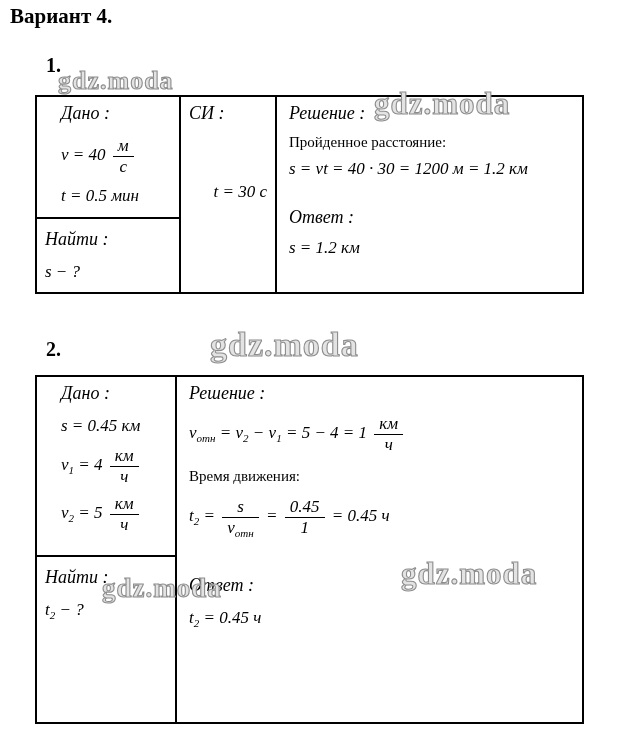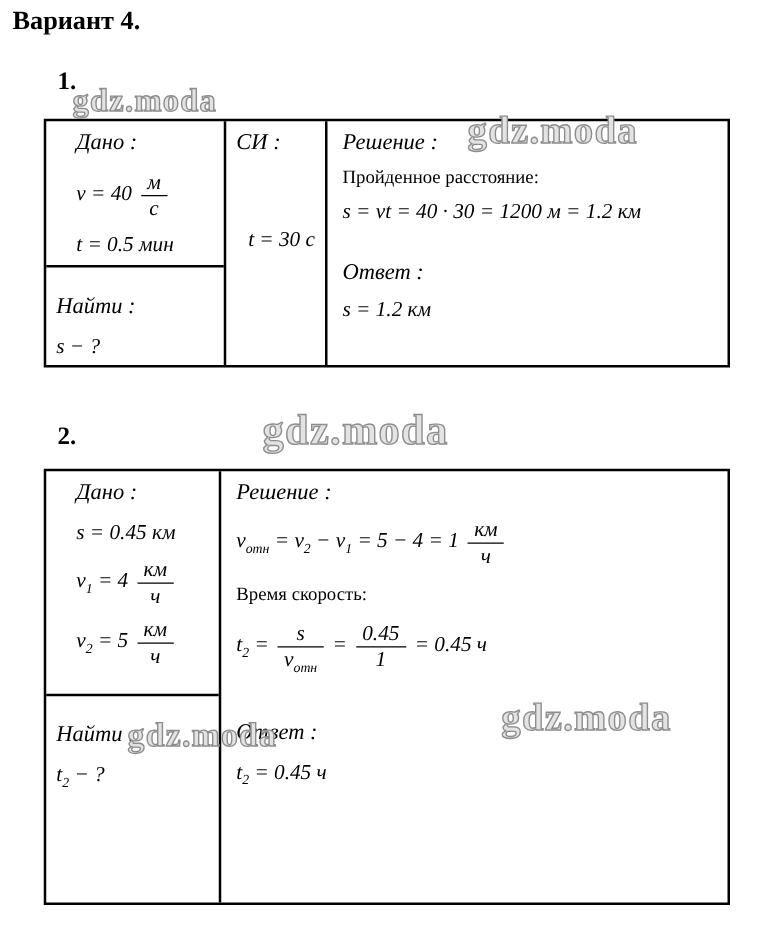--- a/index.html
+++ b/index.html
@@ -27,29 +27,29 @@
   .wm4 { left:102px; top:573px; font-size:27px; }
   .wm5 { left:401px; top:556px; font-size:31px; }
 
   .tbl { position:absolute; display:flex; border:2px solid #000; background:transparent; }
   .t1 { left:35px; top:95px;  width:549px; height:199px; }
   .t2 { left:35px; top:375px; width:549px; height:349px; }
 
   .col { height:100%; }
   .br { border-right:2px solid #000; }
   .t1 .c1 { width:144px; display:flex; flex-direction:column; }
-  .t1 .c2 { width:81px; padding:6px 8px; }
+  .t1 .c2 { width:96px; padding:6px 8px; }
   .t1 .c3 { flex:1; padding:6px 12px; }
   .t2 .c1 { width:140px; display:flex; flex-direction:column; }
   .t2 .c2 { flex:1; padding:6px 12px; }
 
   .sec-top { border-bottom:2px solid #000; padding:6px 24px; }
   .t1 .sec-top { height:125px; }
   .t2 .sec-top { height:180px; }
-  .sec-bottom { flex:1; padding:20px 8px; }
+  .sec-bottom { flex:1; padding:10px 8px; }
 
   .lbl   { font-style:italic; font-size:18px; }
   .math  { font-style:italic; font-size:17px; }
   .plain { font-style:normal; font-size:15px; }
 
   .mt8  { margin-top:8px; }
   .mt10 { margin-top:10px; }
   .mt12 { margin-top:12px; }
   .mt14 { margin-top:14px; }
   .mt28 { margin-top:28px; }
@@ -137,21 +137,21 @@
     </div>
     <div class="col c2">
       <div class="lbl">Решение :</div>
       <div class="math mt10">
         <span>v</span><sub>отн</sub><span> = v</span><sub>2</sub><span> − v</span><sub>1</sub><span> = 5 − 4 = 1</span>
         <span class="frac">
           <span class="fr-num">км</span>
           <span class="fr-den">ч</span>
         </span>
       </div>
-      <div class="plain mt14">Время скорость:</div>
+      <div class="plain mt14">Время движения:</div>
       <div class="math mt12">
         <span>t</span><sub>2</sub><span> = </span><span class="frac"><span class="fr-num">s</span><span class="fr-den"><span>v</span><sub>отн</sub></span></span><span> = </span><span class="frac"><span class="fr-num">0.45</span><span class="fr-den">1</span></span><span> = 0.45 ч</span>
       </div>
       <div class="lbl mt38">Ответ :</div>
       <div class="math mt12">
         <span>t</span><sub>2</sub><span> = 0.45 ч</span>
       </div>
     </div>
   </div>
 

